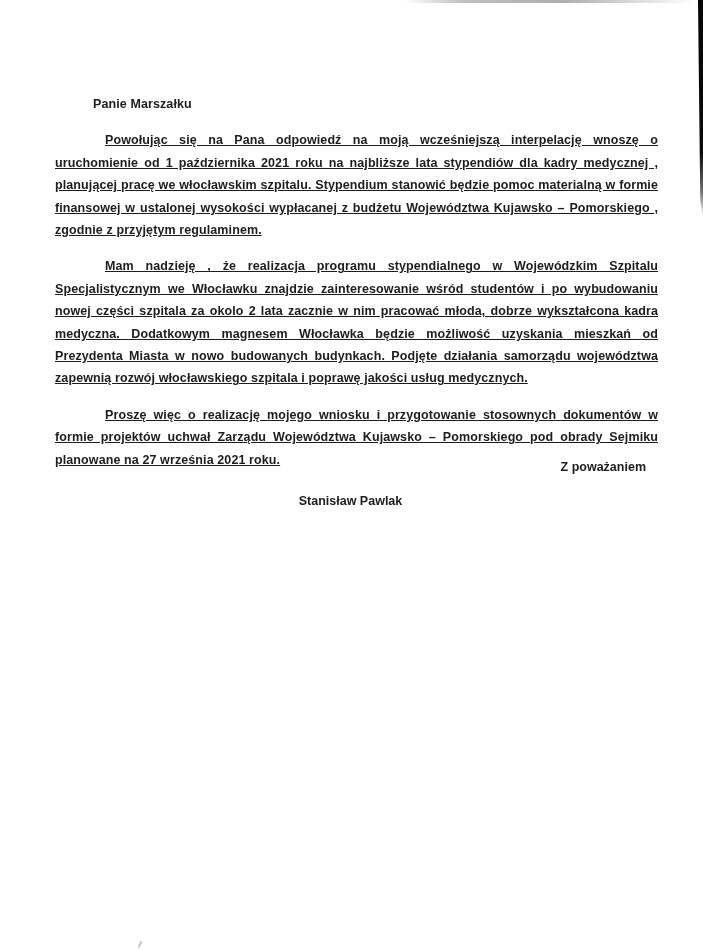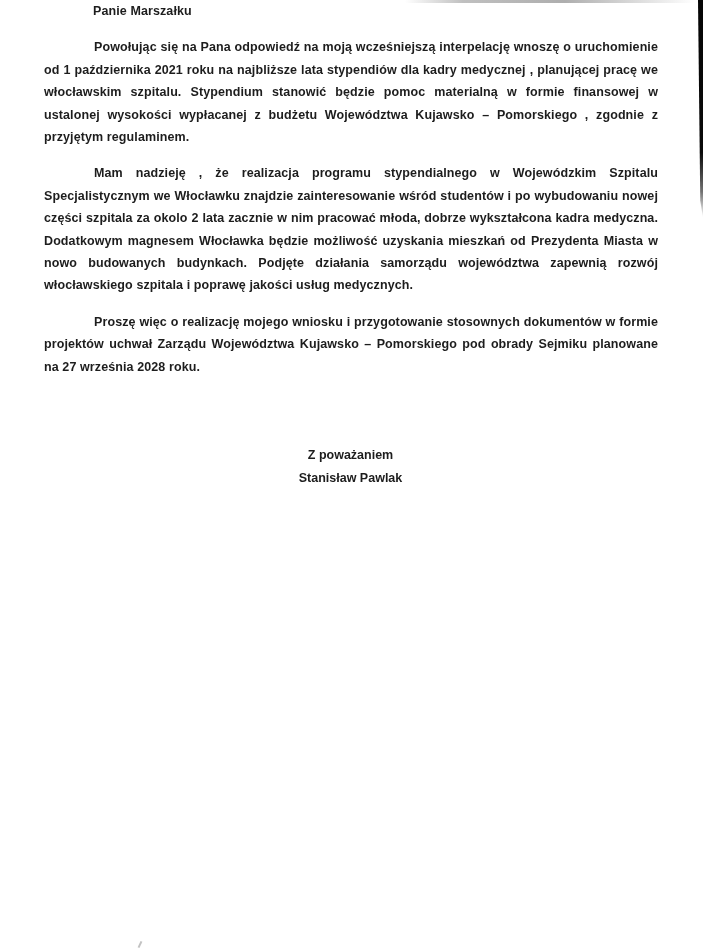--- a/index.html
+++ b/index.html
@@ -54,46 +54,49 @@
     background: rgba(120,120,120,0.45);
     transform: rotate(25deg);
   }
 
   
   .letter {
     position: absolute;
     top: 0;
     left: 43px;
     width: 615px;
+    padding-top: 93px;
     font-size: 12.5px;
     font-weight: 600;
     line-height: 22.4px;
     letter-spacing: 0.1px;
   }
   .salutation {
     margin: 0 0 0 50px;
     font-weight: 700;
   }
   .para {
-    margin: 14px 0 0 1px;
+    margin: 14px 0 0 12px;
     text-align: justify;
     text-indent: 50px;
+    text-decoration: underline;
   }
   .closing-block {
     position: absolute;
     top: 444px;
     left: 43px;
     width: 615px;
     text-align: center;
     font-size: 12.5px;
     font-weight: 600;
     line-height: 22.4px;
   }
   .closing {
-    margin: 0;
+    margin: 12px;
+    text-align: right;
   }
   .signature {
     margin: 1px 0 0 0;
   }
 </style>
 </head>
 <body>
 
 <div class="page">
 
@@ -101,21 +104,21 @@
   <div class="scan-edge-right"></div>
   <div class="scan-mark-bottom"></div>
 
   <div class="letter">
     <p class="salutation">Panie Marszałku</p>
 
     <p class="para">Powołując się na Pana odpowiedź na moją wcześniejszą interpelację wnoszę o uruchomienie od 1 października 2021 roku na najbliższe lata stypendiów dla kadry medycznej , planującej pracę we włocławskim szpitalu.  Stypendium stanowić będzie pomoc materialną w formie finansowej w ustalonej wysokości wypłacanej z budżetu Województwa Kujawsko – Pomorskiego , zgodnie z przyjętym regulaminem.</p>
 
     <p class="para">Mam nadzieję , że realizacja programu stypendialnego w Wojewódzkim Szpitalu Specjalistycznym we Włocławku znajdzie zainteresowanie wśród studentów i po wybudowaniu nowej części szpitala za okolo 2 lata zacznie w nim pracować młoda, dobrze wykształcona kadra medyczna. Dodatkowym magnesem Włocławka będzie możliwość uzyskania mieszkań od Prezydenta Miasta w nowo budowanych budynkach. Podjęte działania samorządu województwa zapewnią rozwój włocławskiego szpitala i poprawę jakości usług medycznych.</p>
 
-    <p class="para">Proszę więc o realizację mojego wniosku i przygotowanie stosownych dokumentów w formie projektów uchwał Zarządu Województwa Kujawsko – Pomorskiego pod obrady Sejmiku planowane na 27 września 2028 roku.</p>
+    <p class="para">Proszę więc o realizację mojego wniosku i przygotowanie stosownych dokumentów w formie projektów uchwał Zarządu Województwa Kujawsko – Pomorskiego pod obrady Sejmiku planowane na 27 września 2021 roku.</p>
   </div>
 
   <div class="closing-block">
     <p class="closing">Z poważaniem</p>
     <p class="signature">Stanisław Pawlak</p>
   </div>
 
 </div>
 
 </body></html>

